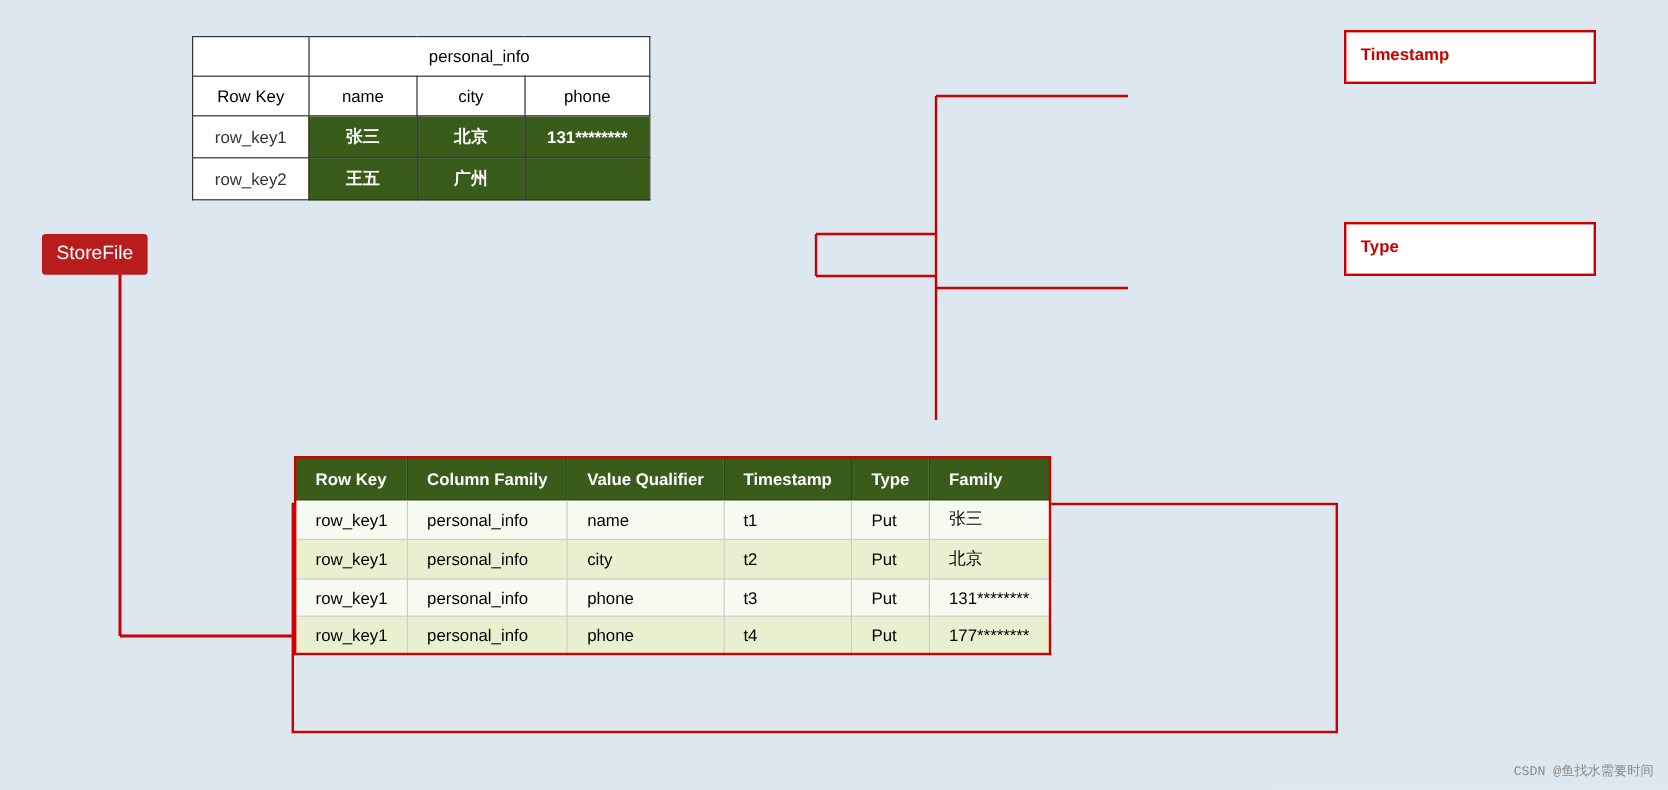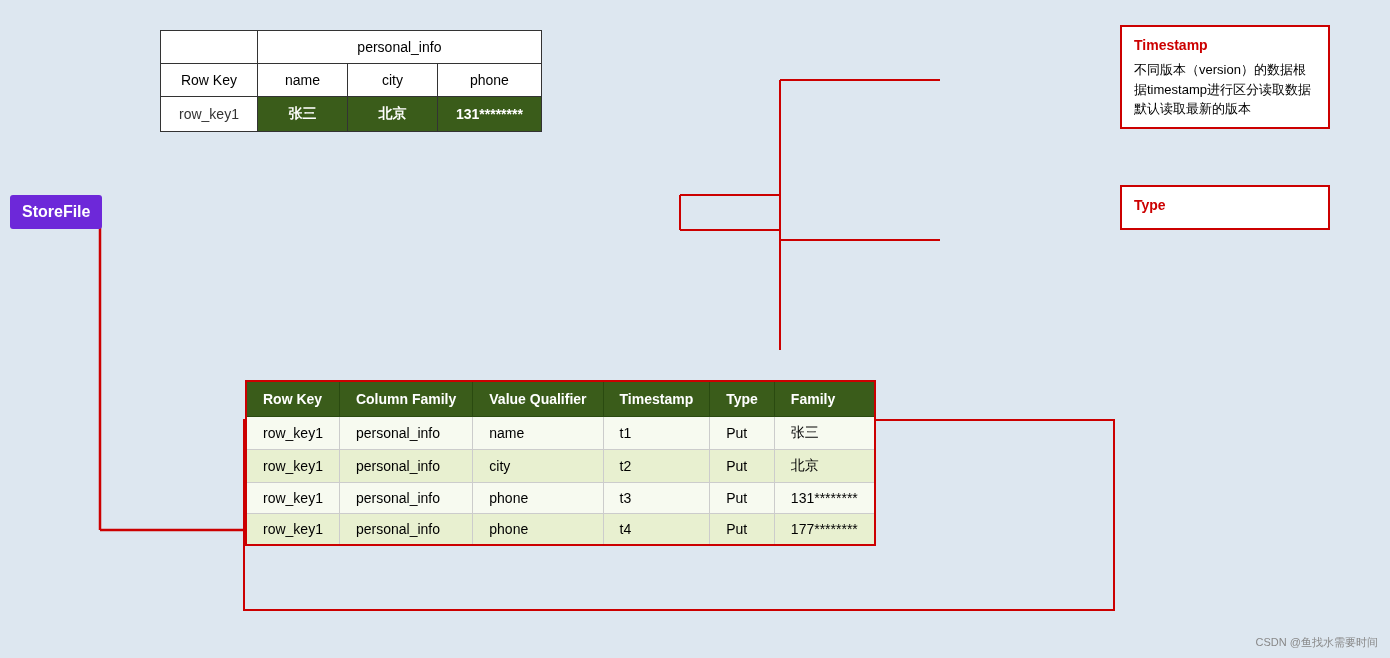--- a/index.html
+++ b/index.html
@@ -56,24 +56,24 @@
       font-weight: normal !important;
     }
     .top-table .empty-cell {
       background: #3a5c1a;
     }
 
     
     .storefile-label {
       position: absolute;
       top: 195px;
-      left: 10px;
-      background: #6d28d9;
+      left: 35px;
+      background: #b91c1c;
       color: white;
-      font-weight: bold;
+      font-weight: normal;
       font-size: 16px;
       padding: 8px 12px;
       border-radius: 3px;
     }
 
     
     .bottom-section {
       position: absolute;
       top: 380px;
       left: 245px;
@@ -142,20 +142,21 @@
       pointer-events: none;
     }
 
     
     .watermark {
       position: absolute;
       bottom: 8px;
       right: 12px;
       font-size: 11px;
       color: #888;
+      font-family: Liberation Mono, monospace;
     }
   </style>
 </head>
 <body>
 
 <div class="main-container">
 
   <svg class="connectors">
 
     <line x1="100" y1="213" x2="100" y2="530" stroke="#cc0000" stroke-width="2.5"></line>
@@ -188,20 +189,26 @@
         <td>name</td>
         <td>city</td>
         <td>phone</td>
       </tr>
       <tr class="data-row-green">
         <td class="row-key-cell">row_key1</td>
         <td>张三</td>
         <td>北京</td>
         <td>131********</td>
       </tr>
+      <tr class="data-row-green">
+        <td class="row-key-cell">row_key2</td>
+        <td>王五</td>
+        <td>广州</td>
+        <td class="empty-cell"></td>
+      </tr>
     </tbody>
       </table>
   </div>
 
   <div class="bottom-section">
     <table class="bottom-table">
       <thead>
         <tr>
           <th>Row Key</th>
           <th>Column Family</th>
@@ -243,21 +250,20 @@
           <td>t4</td>
           <td>Put</td>
           <td>177********</td>
         </tr>
       </tbody>
     </table>
   </div>
 
   <div class="annotation-box annotation-timestamp">
     <div class="box-title">Timestamp</div>
-    <div>不同版本（version）的数据根据timestamp进行区分读取数据默认读取最新的版本</div>
   </div>
 
   <div class="annotation-box annotation-type">
     <div class="box-title">Type</div>
   </div>
 
   <div class="watermark">CSDN @鱼找水需要时间</div>
 
 </div>
 

